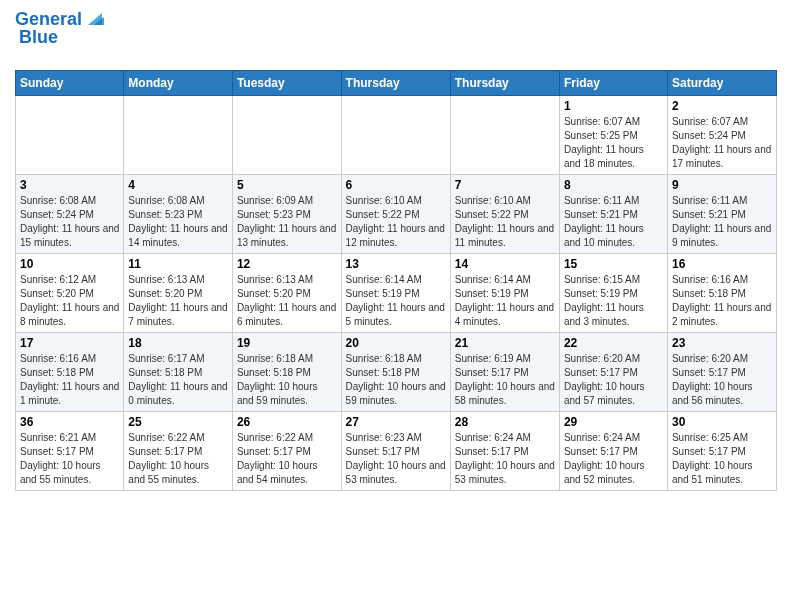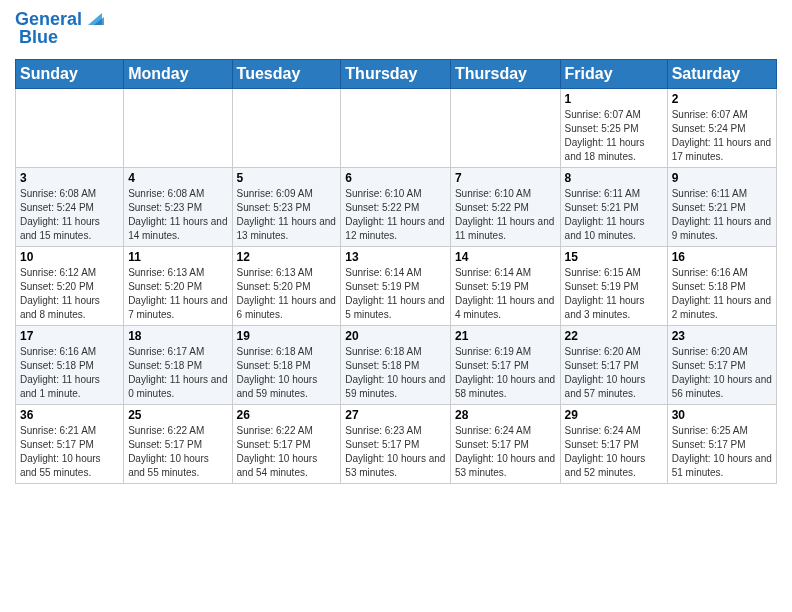--- a/index.html
+++ b/index.html
@@ -7,21 +7,21 @@
       font-family: Arial, sans-serif;
       background: #fff;
       width: 792px;
       min-height: 612px;
       padding: 10px 15px;
     }
     .header {
       display: flex;
       justify-content: space-between;
       align-items: flex-start;
-      margin-bottom: 11px;
+      margin-bottom: 22px;
     }
     .logo {
       display: flex;
       flex-direction: column;
       align-items: flex-start;
     }
     .logo-text {
       font-size: 18px;
       font-weight: bold;
       color: #333;
@@ -44,21 +44,21 @@
       width: 100%;
       border-collapse: collapse;
       font-size: 10.5px;
     }
     .calendar th {
       background: #2a7abf;
       color: #fff;
       padding: 5px 4px;
       text-align: left;
       font-weight: bold;
-      font-size: 16px;
+      font-size: 12px;
       border: 1px solid #1a5a9f;
     }
     .calendar td {
       vertical-align: top;
       border: 1px solid #ccc;
       padding: 3px 4px;
       width: 113px;
       min-height: 80px;
       background: #fff;
     }

